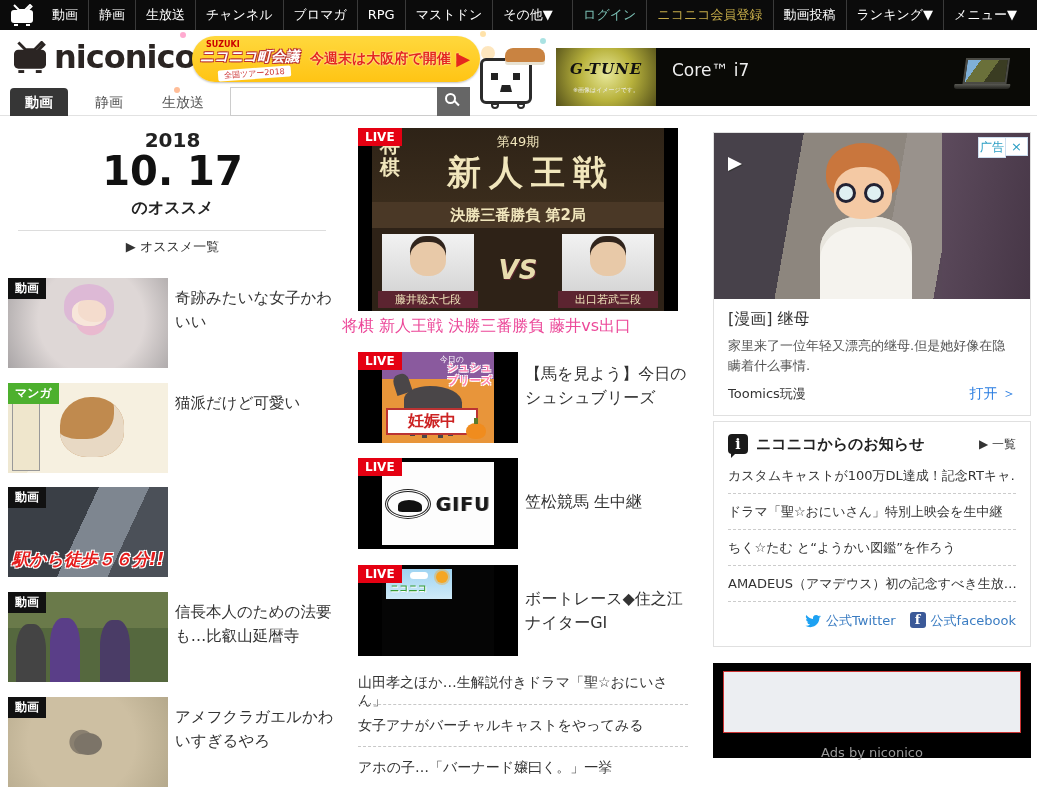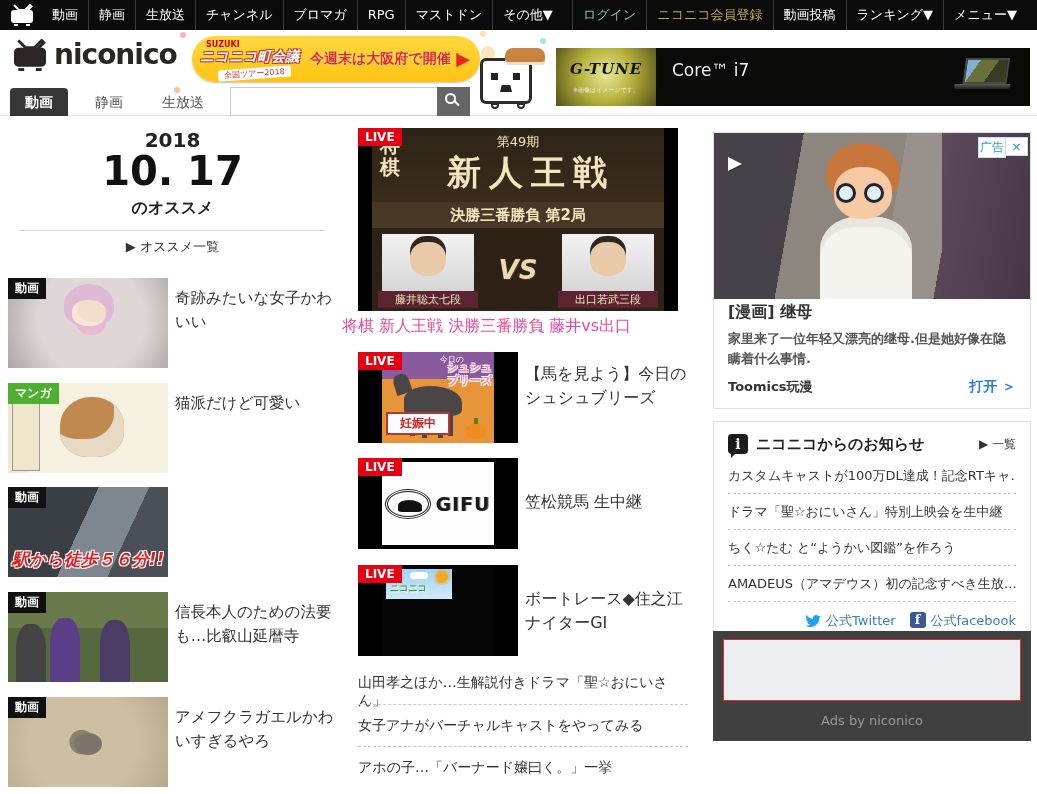--- a/index.html
+++ b/index.html
@@ -17,21 +17,21 @@
     line-height:30px; cursor:pointer; white-space:nowrap; text-decoration:none; }
   .tb-item:first-of-type { border-left:none; }
   .tb-spacer { flex:1; }
   .tb-login { color:#79bdb2; }
   .tb-register { color:#c4ab49; }
 
   
   .header { position:absolute; left:0; top:30px; width:1037px; height:86px;
     background:#fff; border-bottom:1px solid #e2e2e2; }
   .logo { position:absolute; left:12px; top:8px; display:flex; align-items:center; cursor:pointer; }
-  .logo-text { font-size:28px; font-weight:bold; color:#2b2523; letter-spacing:-1px; margin-left:6px; }
+  .logo-text { font-size:32px; font-weight:bold; color:#2b2523; letter-spacing:-1px; margin-left:6px; }
   .fireworks { position:absolute; left:180px; top:2px; width:6px; height:6px; border-radius:50%;
     background:#f6a; opacity:.55;
     box-shadow: 18px 30px 0 #5bd, 300px -1px 0 #fc6, 310px 40px 0 #8c6, -6px 55px 0 #f84,
       305px 18px 0 4px #fdd28a, 340px 52px 0 #e66, 360px 6px 0 #6cc; }
   .banner { position:absolute; left:192px; top:6px; width:288px; height:46px;
     background:linear-gradient(#ffd83d,#ffc414); border-radius:23px; cursor:pointer;
     box-shadow:0 1px 2px rgba(0,0,0,.25); overflow:hidden; }
   .banner-suzuki { position:absolute; left:14px; top:4px; font-size:8px; font-weight:bold; color:#c00; }
   .banner-logo { position:absolute; left:8px; top:12px; font-size:14px; font-weight:bold; color:#fff;
     font-style:italic; text-shadow:1px 1px 0 #b33, -1px 1px 0 #b33, 1px -1px 0 #b33, -1px -1px 0 #b33; white-space:nowrap; }
@@ -151,21 +151,21 @@
   .horse-t1 { position:absolute; right:30px; top:2px; font-size:8px; color:#fff; }
   .horse-t2 { position:absolute; right:2px; top:10px; width:58px; font-size:11px; font-weight:bold; color:#ff7bac;
     text-shadow:1px 1px 0 #fff,-1px -1px 0 #fff,1px -1px 0 #fff,-1px 1px 0 #fff; line-height:1.15; text-align:right; }
   .horse-body { position:absolute; left:22px; top:34px; width:58px; height:30px; background:#4a4648;
     border-radius:45% 55% 20% 20%; }
   .horse-body:before { content:""; position:absolute; left:-10px; top:-12px; width:16px; height:20px;
     background:#4a4648; border-radius:40% 40% 0 0; transform:rotate(-18deg); }
   .horse-body:after { content:""; position:absolute; left:6px; bottom:-20px; width:5px; height:22px;
     background:#4a4648; box-shadow:38px 0 0 #4a4648, 12px 2px 0 #4a4648, 28px 2px 0 #4a4648; }
   .horse-tag { position:absolute; left:4px; bottom:8px; background:#fff; border:2px solid #b33;
-    color:#c22; font-size:12px; font-weight:bold; padding:1px 12px; }
+    color:#c22; font-size:16px; font-weight:bold; padding:1px 20px; }
   .pumpkin { position:absolute; right:8px; bottom:4px; width:20px; height:16px; background:#f08c1e;
     border-radius:50% 50% 45% 45%; }
   .pumpkin:before { content:""; position:absolute; left:8px; top:-5px; width:4px; height:6px; background:#5a7a2a; }
 
   .th-gifu { position:absolute; left:24px; top:4px; width:112px; height:83px; background:#fdfdfd;
     display:flex; align-items:center; justify-content:center; }
   .gifu-mark { border:3px double #222; border-radius:50%; width:46px; height:30px; position:relative; margin-right:4px; }
   .gifu-mark:before { content:""; position:absolute; left:10px; top:8px; width:24px; height:12px;
     background:#111; border-radius:50% 60% 20% 20%; }
   .gifu-text { font-size:19px; font-weight:bold; color:#1a1a1a; letter-spacing:1px;
@@ -199,21 +199,21 @@
     border-radius:46%; }
   .boy-eye { position:absolute; top:16px; width:20px; height:20px; background:#dff0f2; border:3px solid #223;
     border-radius:50%; }
   .boy-eye.l { left:2px; } .boy-eye.r { left:30px; }
   .boy-shirt { position:absolute; left:106px; top:84px; width:92px; height:82px; background:#f5f3ee;
     border-radius:40% 40% 0 0; box-shadow:inset 0 10px 0 #e8e5dd; }
   .ad-flag { position:absolute; right:24px; top:4px; background:#fff; color:#2a9ec4; font-size:12px;
     padding:1px 1px; border:1px solid #cde; }
   .ad-x { position:absolute; right:2px; top:4px; background:#fff; color:#2a9ec4; font-size:13px;
     padding:1px 5px; border:1px solid #cde; cursor:pointer; }
-  .ad-body { padding:3px 14px 12px;font-weight:bold; }
+  .ad-body { padding:10px 14px 12px; }
   .ad-title { font-size:16px; color:#333; margin-bottom:6px; }
   .ad-desc { font-size:13px; color:#555; line-height:1.5; }
   .ad-foot { display:flex; justify-content:space-between; margin-top:10px; align-items:center; }
   .ad-brand { font-size:13px; color:#333; }
   .ad-cta { font-size:14px; color:#2a7de1; }
 
   .newscard { position:absolute; left:713px; top:421px; width:318px; height:226px;
     border:1px solid #e0e0e0; background:#fff; padding:12px 14px 0; }
   .news-head { display:flex; align-items:center; margin-bottom:4px; }
   .news-ico { width:20px; height:20px; background:#1a1a1a; border-radius:4px; color:#fff;
@@ -224,21 +224,21 @@
   .news-title { font-size:15px; font-weight:bold; color:#222; flex:1; }
   .news-more { font-size:12px; color:#333; cursor:pointer; }
   .news-item { font-size:13px; color:#333; padding:9px 0 8px; border-bottom:1px dashed #ccc;
     white-space:nowrap; overflow:hidden; cursor:pointer; }
   .news-foot { display:flex; justify-content:flex-end; align-items:center; gap:14px; padding:10px 0; }
   .sns { display:flex; align-items:flex-start; gap:5px; font-size:13px; color:#3a7cc2; cursor:pointer; }
   .fb-ico { width:16px; height:16px; background:#3b5998; color:#fff; border-radius:3px;
     font-family:"DejaVu Serif","Liberation Serif",serif; font-weight:bold; font-size:13px;
     text-align:center; line-height:16px; }
 
-  .adsbox { position:absolute; left:713px; top:631px; width:318px; height:110px; background:#404040; }
+  .adsbox { position:absolute; left:713px; top:663px; width:318px; height:95px; background:#000000; }
   .adsbox-inner { position:absolute; left:10px; top:8px; width:298px; height:62px;
     background:#eceef2; border:1px solid #c33; }
   .adsbox-label { position:absolute; left:0; top:82px; width:100%; text-align:center;
     font-size:13px; color:#9a9a9a; }
 </style>
 </head>
 <body>
 
 <div class="topbar">
   <svg class="tb-tv" viewBox="0 0 24 22">

